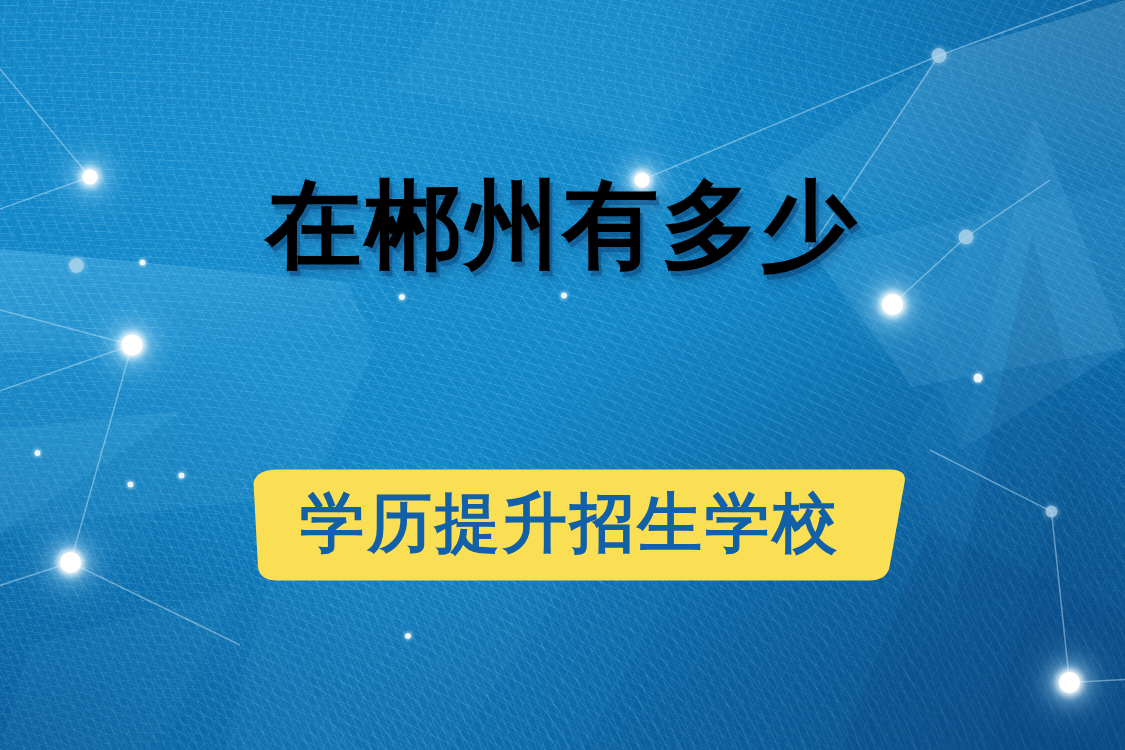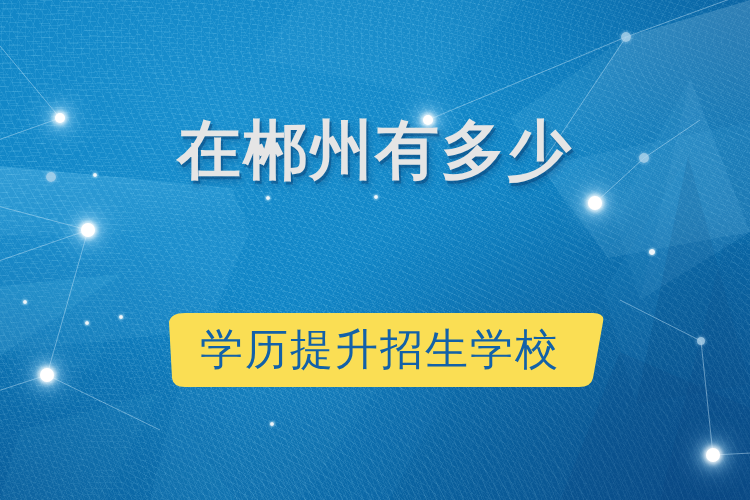--- a/index.html
+++ b/index.html
@@ -128,21 +128,21 @@
   .headline {
     position: absolute;
     left: 0;
     right: 0;
     top: 112px;
     text-align: center;
     z-index: 6;
   }
   .headline-line {
     display: block;
-    color: #e5e5e5;
+    color: #000000;
     font-size: 64px;
     line-height: 76px;
     font-weight: bold;
     letter-spacing: 2px;
     text-shadow:
       2px 3px 0px rgba(8,58,110,0.40),
       3px 5px 7px rgba(6,48,96,0.30);
   }
 
   
@@ -162,21 +162,21 @@
   }
   .ribbon-text {
     position: absolute;
     inset: 0;
     display: flex;
     align-items: center;
     justify-content: center;
     color: #1261a8;
     font-size: 43px;
     line-height: 48px;
-    font-weight: normal;
+    font-weight: bold;
     letter-spacing: 2px;
     padding-bottom: 2px;
   }
 </style>
 </head>
 <body>
 
 <div id="banner-root">
 
   <div class="bg-layer bg-base"></div>

